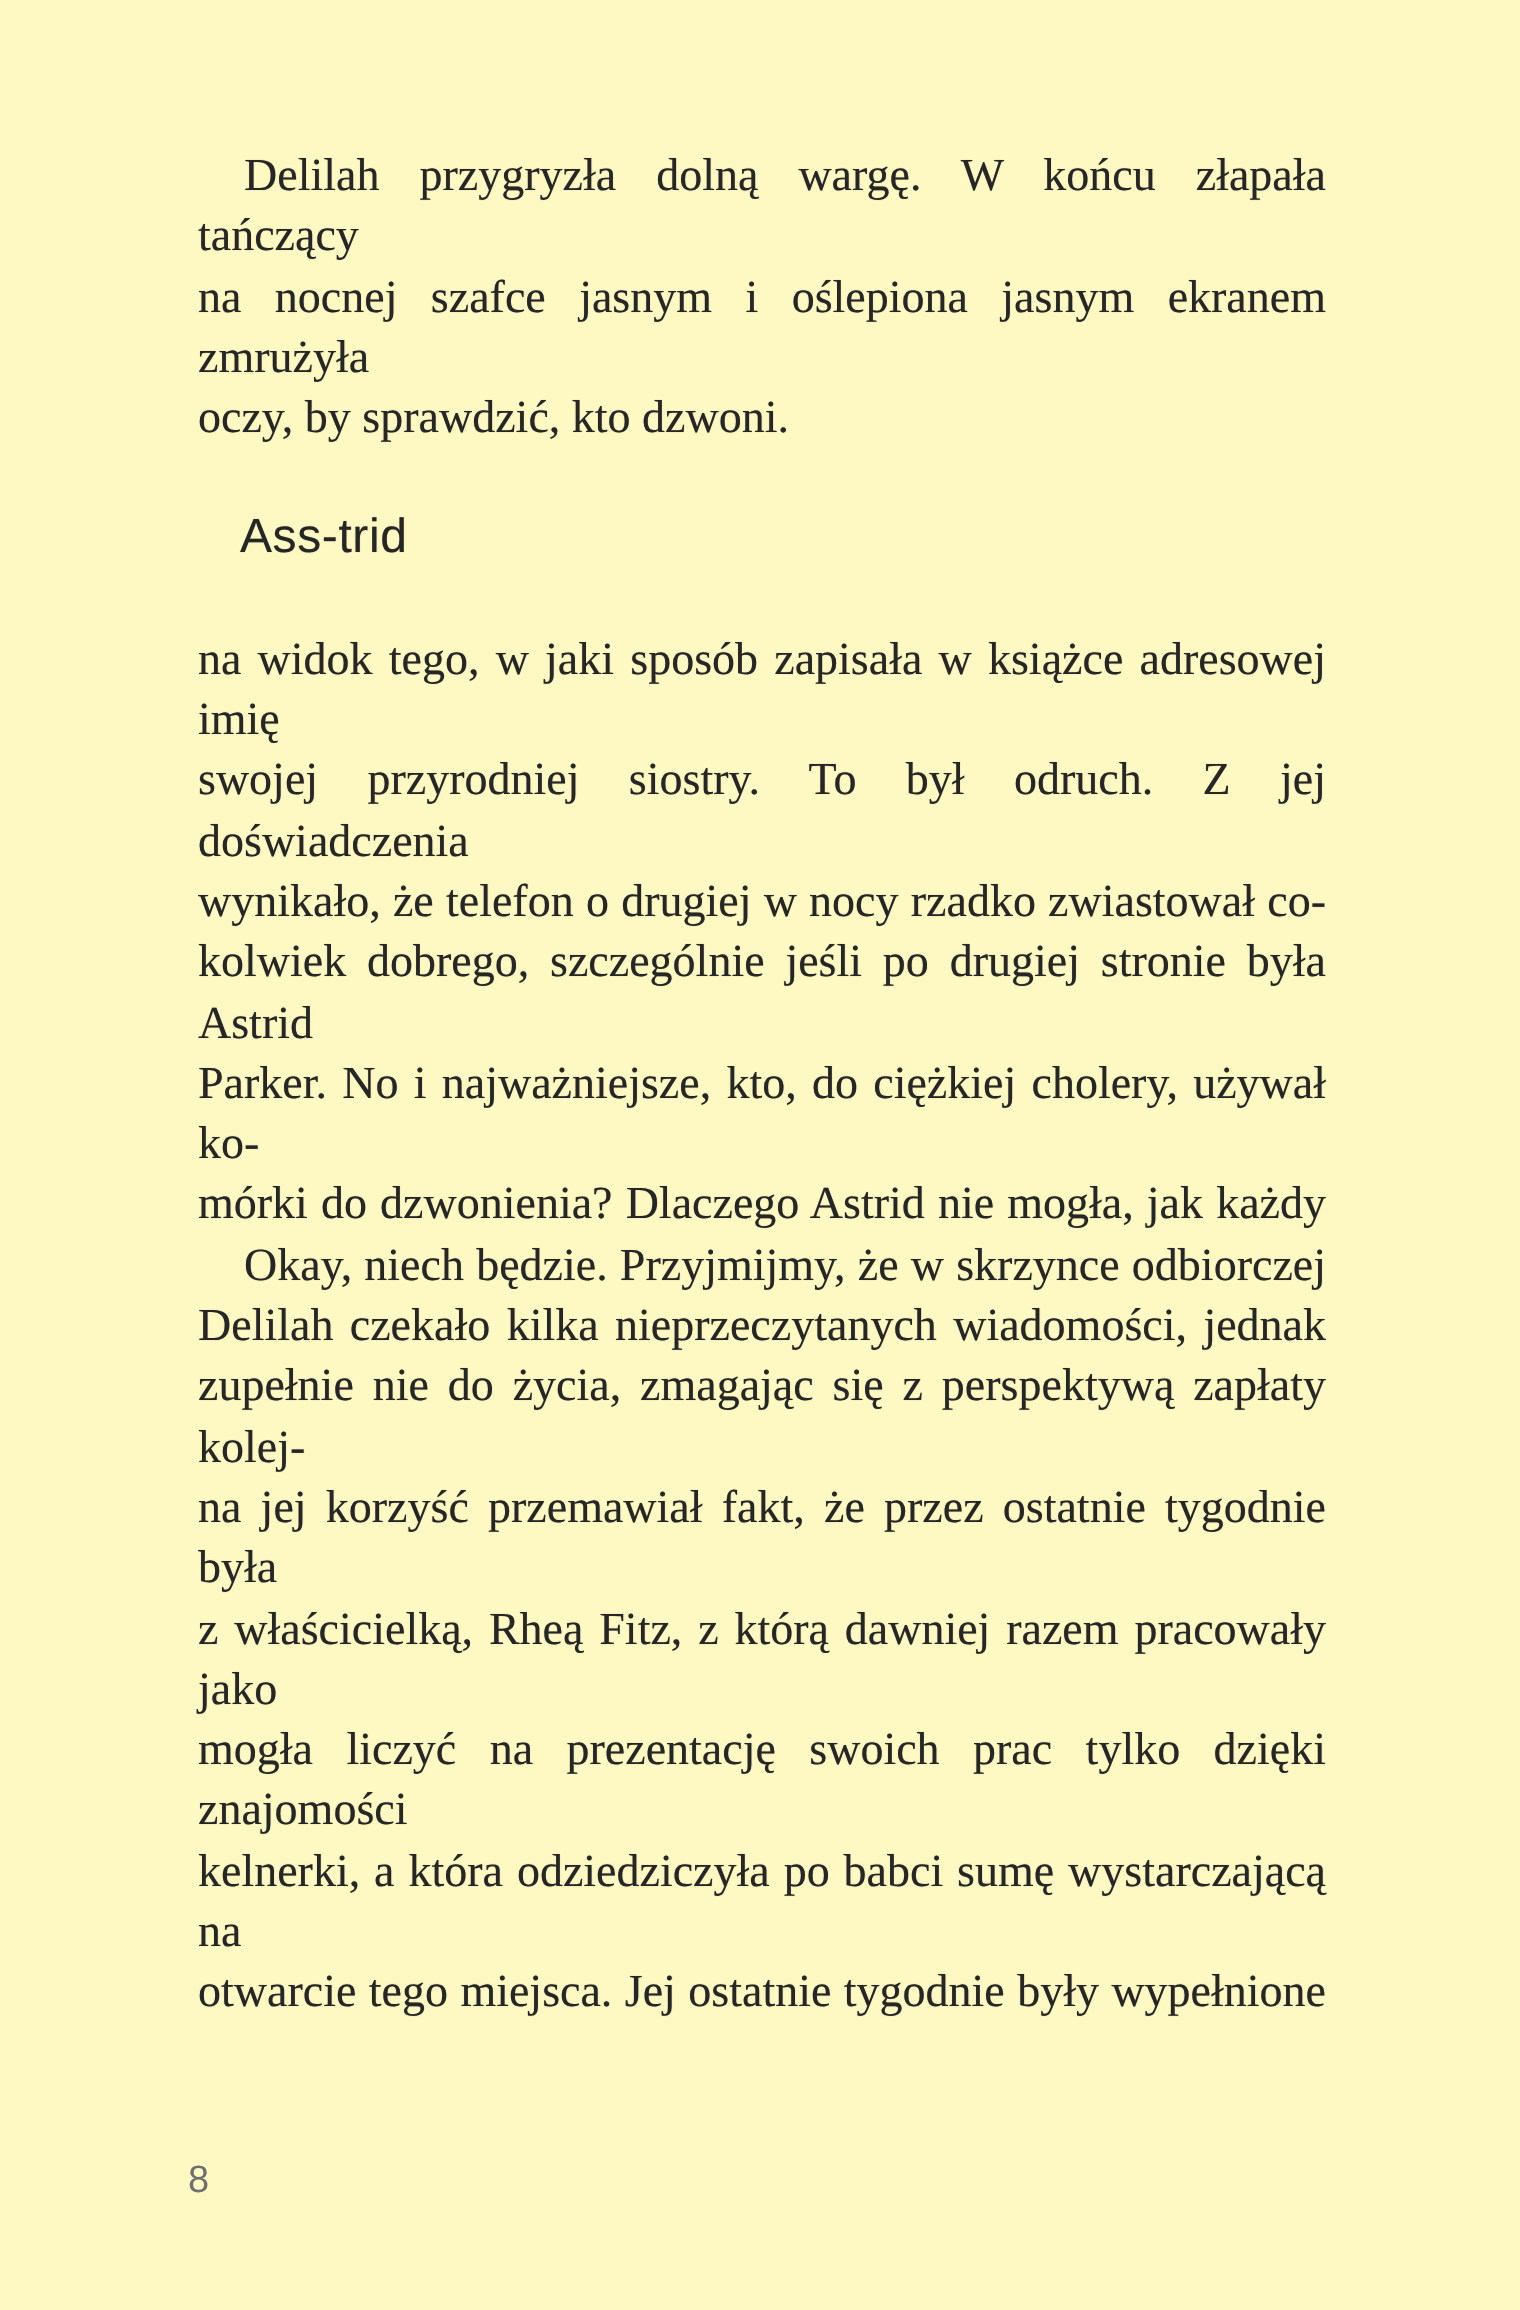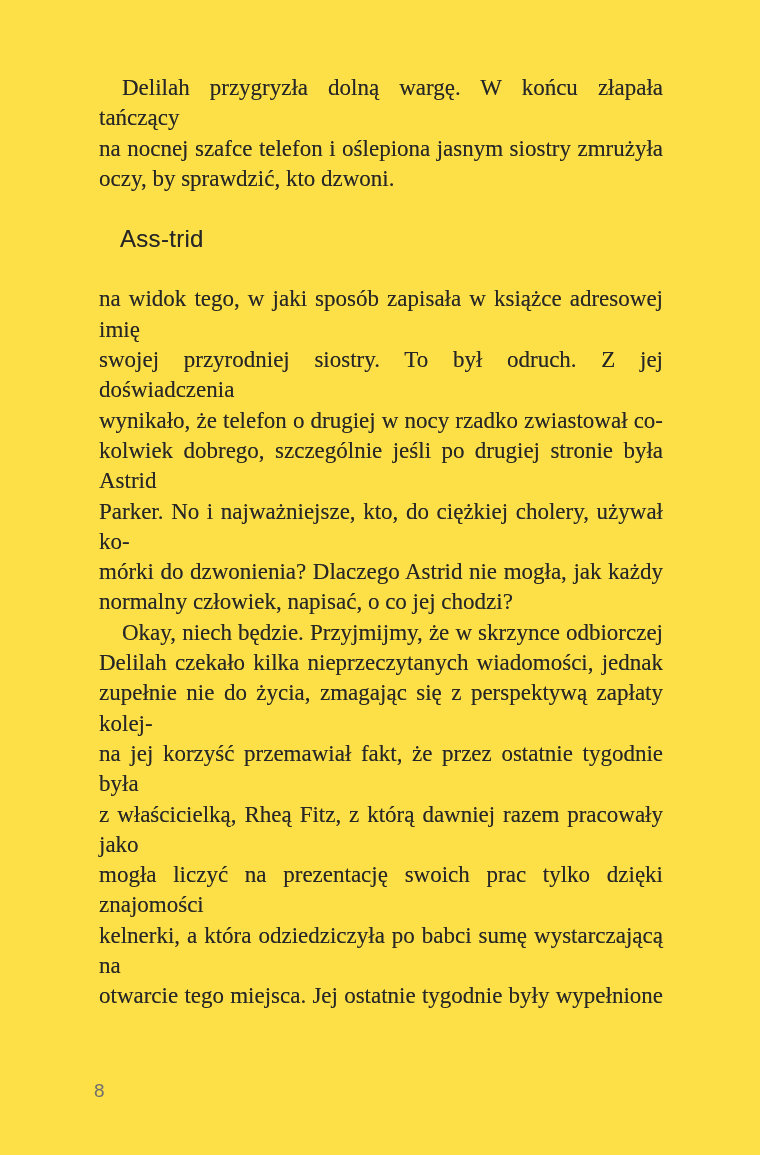--- a/index.html
+++ b/index.html
@@ -63,38 +63,37 @@
     top: 1080px;
     font-family: "Liberation Sans", sans-serif;
     font-size: 19px;
     color: #6f6f6f;
     letter-spacing: 0.5px;
   }
 </style>
 </head>
 <body style="background: rgb(253, 253, 253);">
 
-<div class="book-page" style="background: #fde047;">
+<div class="book-page" style="background: #fef9c3;">
   <div class="text-block" style="color: rgb(38, 38, 38);">
       <div class="para serif">
         <div class="line indent">Delilah przygryzła dolną wargę. W końcu złapała tańczący</div>
-        <div class="line">na nocnej szafce telefon i oślepiona jasnym siostry zmrużyła</div>
+        <div class="line">na nocnej szafce jasnym i oślepiona jasnym ekranem zmrużyła</div>
         <div class="line last">oczy, by sprawdzić, kto dzwoni.</div>
       </div>
       <div class="para caller">
         <div class="line last">Ass-trid</div>
       </div>
       <div class="para serif">
         <div class="line">na widok tego, w jaki sposób zapisała w książce adresowej imię</div>
         <div class="line">swojej przyrodniej siostry. To był odruch. Z jej doświadczenia</div>
         <div class="line">wynikało, że telefon o drugiej w nocy rzadko zwiastował co-</div>
         <div class="line">kolwiek dobrego, szczególnie jeśli po drugiej stronie była Astrid</div>
         <div class="line">Parker. No i najważniejsze, kto, do ciężkiej cholery, używał ko-</div>
         <div class="line">mórki do dzwonienia? Dlaczego Astrid nie mogła, jak każdy</div>
-        <div class="line last">normalny człowiek, napisać, o co jej chodzi?</div>
       </div>
       <div class="para serif">
         <div class="line indent">Okay, niech będzie. Przyjmijmy, że w skrzynce odbiorczej</div>
         <div class="line">Delilah czekało kilka nieprzeczytanych wiadomości, jednak</div>
         <div class="line">zupełnie nie do życia, zmagając się z perspektywą zapłaty kolej-</div>
         <div class="line">na jej korzyść przemawiał fakt, że przez ostatnie tygodnie była</div>
         <div class="line">z właścicielką, Rheą Fitz, z którą dawniej razem pracowały jako</div>
         <div class="line">mogła liczyć na prezentację swoich prac tylko dzięki znajomości</div>
         <div class="line">kelnerki, a która odziedziczyła po babci sumę wystarczającą na</div>
         <div class="line">otwarcie tego miejsca. Jej ostatnie tygodnie były wypełnione</div>

